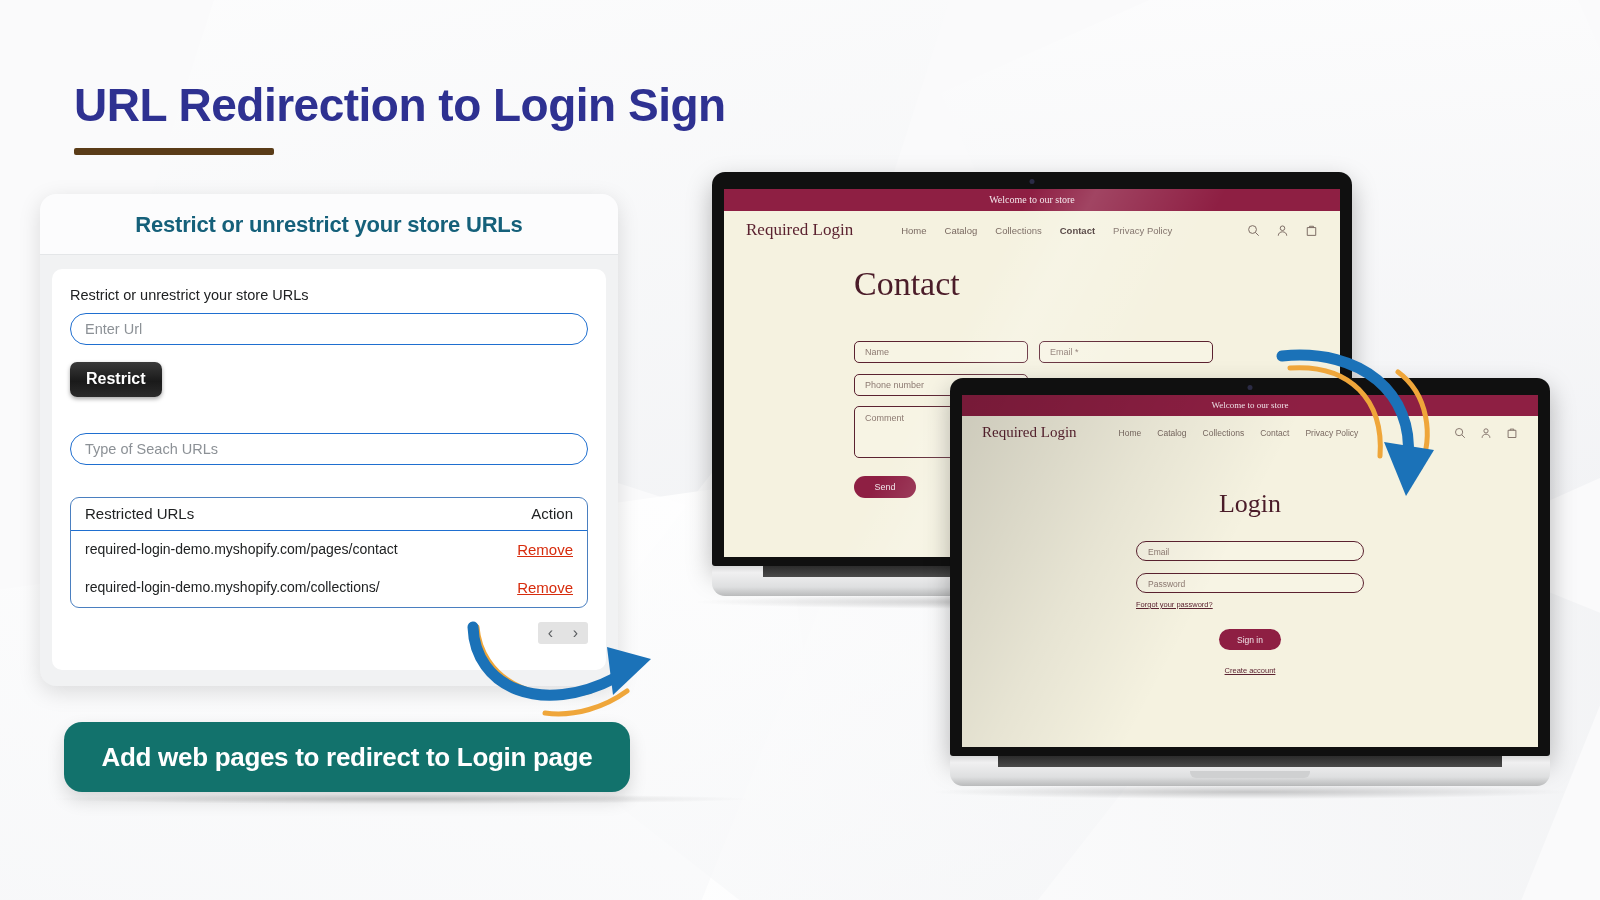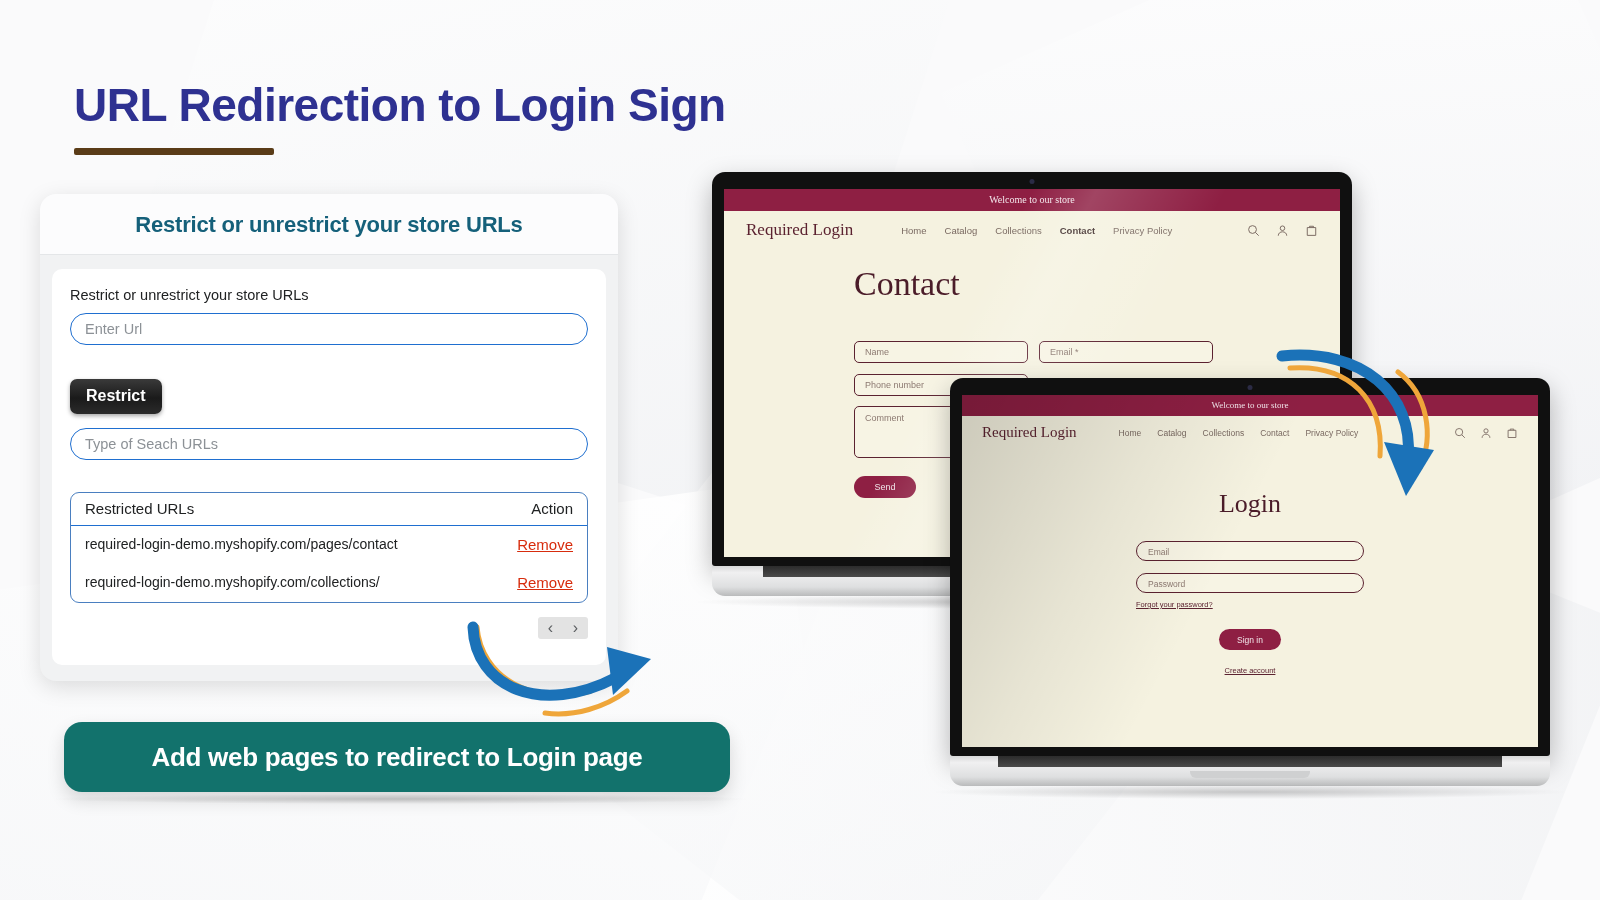--- a/index.html
+++ b/index.html
@@ -61,28 +61,28 @@
   }
   .field-label { font-size:14.5px; color:#202223; margin-bottom:10px; }
   .ui-input {
     display:block; width:100%; height:32px; line-height:30px;
     border:1.6px solid #1f6fd0; border-radius:16px;
     padding:0 14px; font-size:14.5px; color:#8c9196;
     background:#fff; font-family:"Liberation Sans",sans-serif;
   }
   .ui-input::placeholder { color:#8c9196; }
   .btn-restrict {
-    margin-top:34px; display:inline-block;
+    margin-top:17px; display:inline-block;
     background:linear-gradient(180deg,#3a3a3a 0%,#1a1a1a 55%,#2b2b2b 100%);
     color:#fff; font-size:16px; font-weight:bold;
     padding:8px 16px 9px; border:none; border-radius:7px;
     box-shadow:0 2px 4px rgba(0,0,0,.35); cursor:pointer;
     font-family:"Liberation Sans",sans-serif;
   }
-  .search-wrap { margin-top:14px; }
+  .search-wrap { margin-top:36px; }
   .url-table {
     margin-top:32px; border:1.4px solid #4a7fc0; border-radius:9px;
     overflow:hidden; background:#fff;
   }
   .url-thead {
     display:flex; justify-content:space-between; align-items:center;
     padding:7px 14px 8px; border-bottom:1.6px solid #1f6fd0;
     font-size:15px; color:#202223;
   }
   .url-row {
@@ -95,21 +95,21 @@
     background:#e3e3e3; border-radius:3px; overflow:hidden;
   }
   .pager span {
     width:25px; height:22px; display:flex; align-items:center;
     justify-content:center; font-size:16px; color:#5c5f62; cursor:pointer;
   }
   .clear { clear:both; }
 
   
   .teal-banner {
-    position:absolute; left:64px; top:722px; width:666px; height:70px;
+    position:absolute; left:64px; top:722px; width:566px; height:70px;
     background:#12726c; border-radius:18px;
     display:flex; align-items:center; justify-content:center;
     box-shadow:0 8px 18px rgba(0,0,0,.14);
   }
   .teal-banner span {
     color:#fff; font-size:26px; font-weight:bold; letter-spacing:-0.3px;
   }
   .teal-shadow {
     position:absolute; left:56px; top:794px; width:690px; height:10px;
     background:radial-gradient(ellipse at center, rgba(0,0,0,.18) 0%, rgba(0,0,0,0) 72%);

